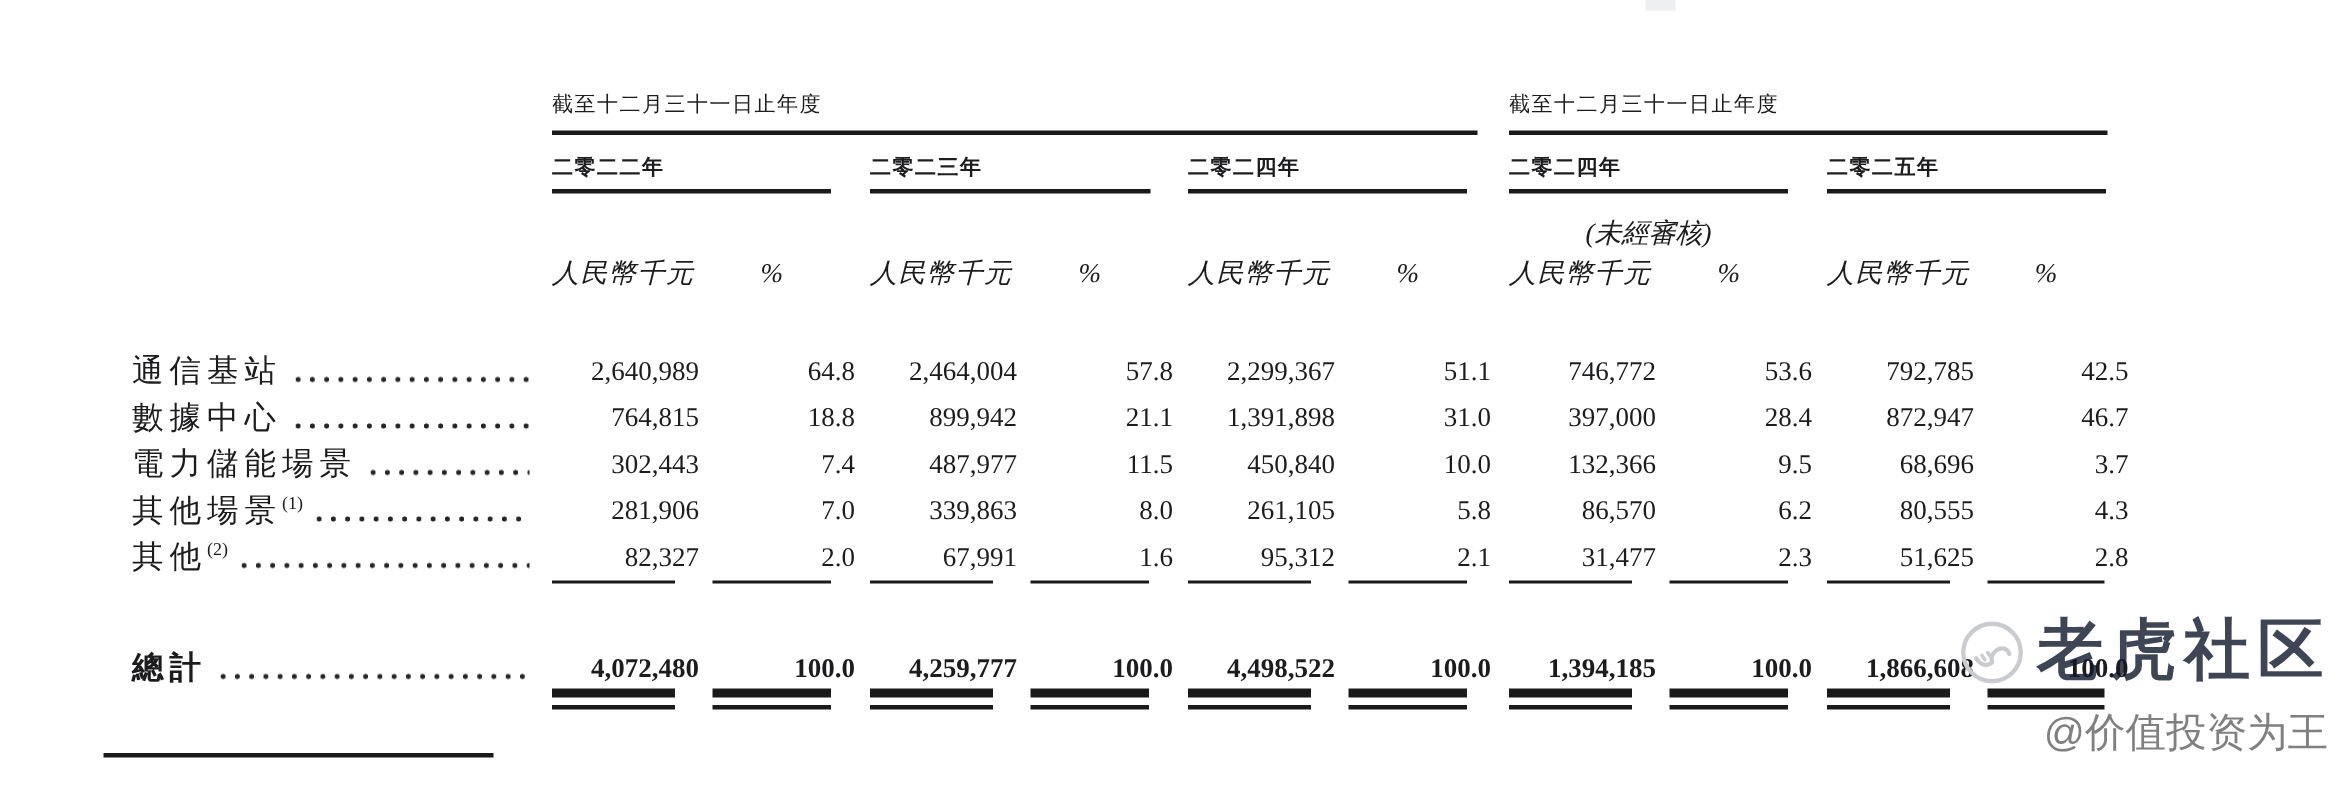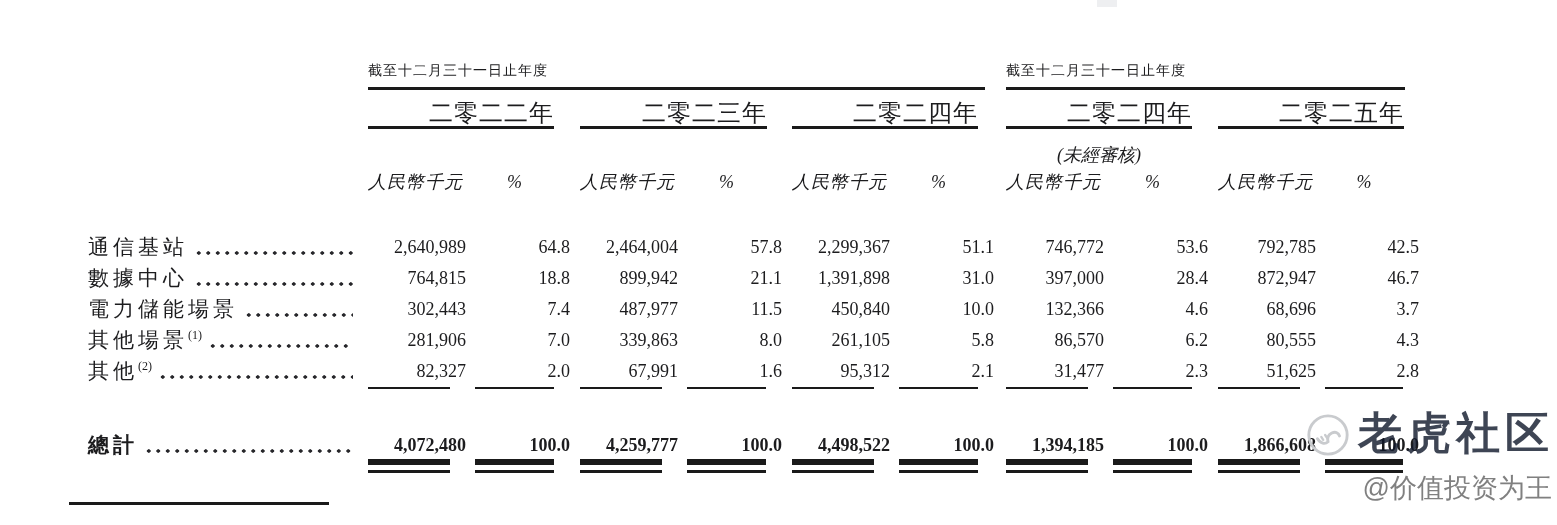--- a/index.html
+++ b/index.html
@@ -16,22 +16,22 @@
   .g-a5{left:1218px;width:82px;} .g-p5{left:1325px;width:78px;}
   .y1{left:368px;width:186px;} .y2{left:580px;width:187px;} .y3{left:792px;width:186px;}
   .y4{left:1006px;width:186px;} .y5{left:1218px;width:186px;}
 
   
   .period{position:absolute;top:58px;height:26px;line-height:26px;text-align:left;
           font-weight:normal;font-size:14px;letter-spacing:1px;}
   .p1{left:368px;width:617px;} .p2{left:1006px;width:399px;}
   .r-period1{left:368px;width:617px;top:87px;height:3px;}
   .r-period2{left:1006px;width:399px;top:87px;height:3px;}
-  .yh{position:absolute;top:100px;height:26px;line-height:26px;text-align:right;
-      font-weight:normal;font-size:24px;letter-spacing:1px;}
+  .yh{position:absolute;top:100px;height:26px;line-height:26px;text-align:left;
+      font-weight:bold;font-size:14px;letter-spacing:1px;}
   .yr{position:absolute;top:126px;height:3px;background:#1a1a1a;}
   .note{position:absolute;left:1006px;width:186px;top:144px;height:22px;line-height:22px;
         text-align:center;font-style:italic;font-size:18px;}
   .uh{position:absolute;top:170px;height:24px;line-height:24px;font-style:italic;
       font-size:18px;white-space:nowrap;letter-spacing:1px;}
   .ph{position:absolute;top:170px;height:24px;line-height:24px;text-align:center;
       font-style:italic;font-size:18px;}
 
   
   .trow{position:absolute;left:16px;width:1557px;height:30px;text-decoration:underline;}
@@ -136,21 +136,21 @@
         <sup class="sup"></sup>
         <span class="leader"></span>
       </div>
     <div class="cell g-a1">302,443</div>
     <div class="cell g-p1">7.4</div>
     <div class="cell g-a2">487,977</div>
     <div class="cell g-p2">11.5</div>
     <div class="cell g-a3">450,840</div>
     <div class="cell g-p3">10.0</div>
     <div class="cell g-a4">132,366</div>
-    <div class="cell g-p4">4.6</div>
+    <div class="cell g-p4">9.5</div>
     <div class="cell g-a5">68,696</div>
     <div class="cell g-p5">3.7</div>
   </div>
 
   <div class="trow" style="top:325px">
     <div class="cell label-cell g-label">
         <span>其他場景</span>
         <sup class="sup">(1)</sup>
         <span class="leader"></span>
       </div>

